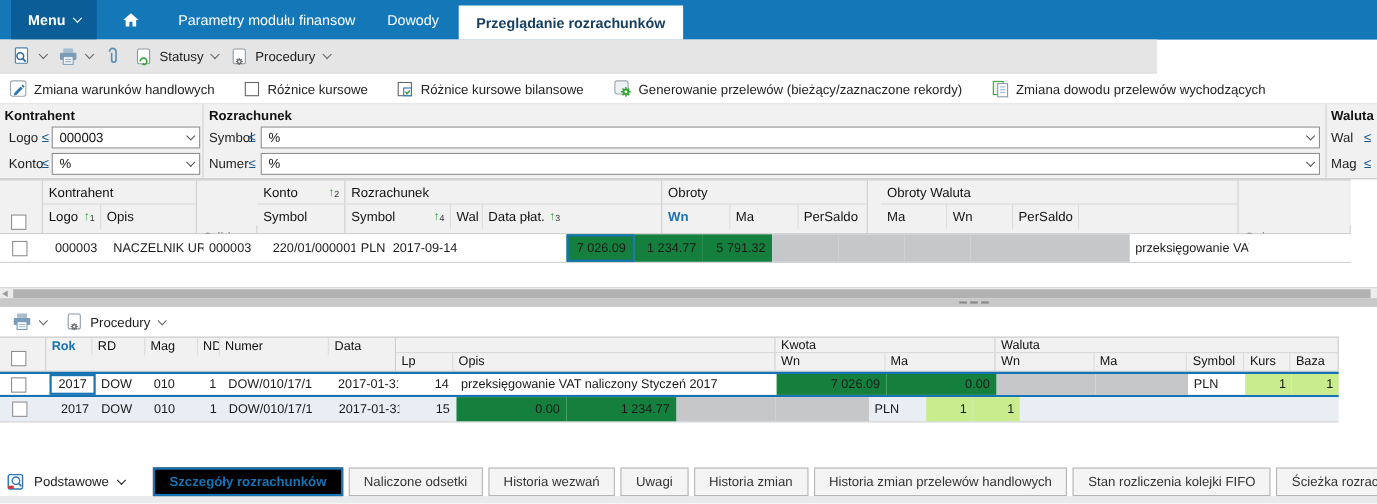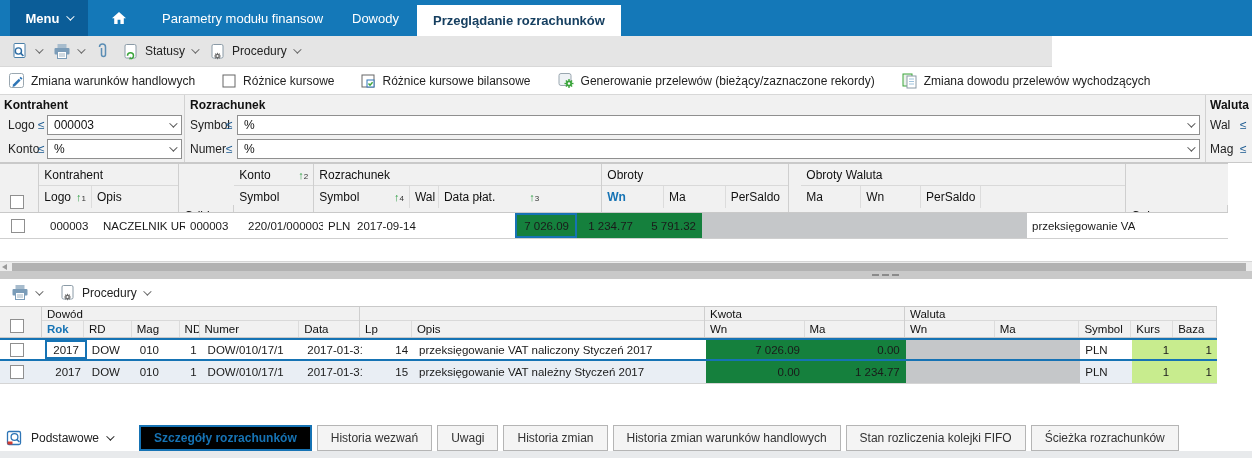--- a/index.html
+++ b/index.html
@@ -56,21 +56,21 @@
   .bg-cyan { background:#15803d; }
   .bg-gray { background:#c5c7c9; }
   .bg-green { background:#c8ec8e; justify-content:flex-end; }
   .cell-sel { border:2px solid #1673b4; }
   .checkbox { width:14px; height:14px; background:#fff; border:1px solid #8f8f8f; cursor:pointer; }
   .ckcell { display:flex; align-items:center; justify-content:center; }
 
   
   .t1 .w-ck{width:35px;} .t1 .w-ind{width:7px;} .t1 .w-logo{width:53px;} .t1 .w-nazwa{width:87px;}
   .t1 .w-odb{width:58px;} .t1 .w-ksym{width:80px;} .t1 .w-rsym{width:96px;} .t1 .w-wal{width:29px;}
-  .t1 .w-dpl{width:163px;gap:30px;} .t1 .w-wn{width:62px;} .t1 .w-ma{width:62px;} .t1 .w-ps{width:63px;}
+  .t1 .w-dpl{width:163px;} .t1 .w-wn{width:62px;} .t1 .w-ma{width:62px;} .t1 .w-ps{width:63px;}
   .t1 .w-owma{width:60px;} .t1 .w-owwn{width:60px;} .t1 .w-owps{width:60px;} .t1 .w-fil{width:145px;} .t1 .w-opis{width:108px;}
   .t1g-kontrahent{width:140px;} .t1g-konto{width:80px;} .t1g-roz{width:288px;} .t1g-obroty{width:187px;} .t1g-ow{width:325px;margin-left:12px;}
   .t1.thead { top:163px; width:1228px; height:50px; }
   .t1.thead .glabel { height:22px; font-size:12px; }
   .t1.thead .sub { height:22px; font-size:12px; }
   .t1.thead .hspan { font-size:12px; }
   .t1.trow { top:213px; width:1228px; height:26px; border-bottom:1px solid #cfcfcf; }
   .t1-headck { position:absolute; left:10px; bottom:3px; }
 
   
@@ -368,21 +368,21 @@
   </div>
 
   <div class="trow t1">
     <div class="cell w-ck ckcell">
         <span class="checkbox"></span>
       </div>
     <div class="cell w-ind"></div>
     <div class="cell w-logo">000003</div>
     <div class="cell w-nazwa">NACZELNIK URZĘD</div>
     <div class="cell w-odb">000003</div>
-    <div class="cell w-ksym">220/01/000003</div>
+    <div class="cell w-ksym">220/01/000001</div>
     <div class="cell w-wal">PLN</div>
     <div class="cell w-dpl">2017-09-14</div>
     <div class="cell w-wn num bg-cyan cell-sel">7 026.09</div>
     <div class="cell w-ma num bg-cyan">1 234.77</div>
     <div class="cell w-ps num bg-cyan">5 791.32</div>
     <div class="cell w-owma bg-gray"></div>
     <div class="cell w-owwn bg-gray"></div>
     <div class="cell w-owps bg-gray"></div>
     <div class="cell w-fil bg-gray"></div>
     <div class="cell w-opis">przeksięgowanie VAT Styczeń 2017</div>
@@ -426,21 +426,20 @@
       <span>Procedury</span>
       <span class="chev sm"></span>
     </div>
   </div>
 
   <div class="thead t2">
     <div class="hgroup" style="width:42px; position:relative;">
       <span class="checkbox" style="position:absolute; left:10px; top:12px;"></span>
     </div>
     <div class="hgroup t2g-dowod">
-      <div class="glabel">Dowód</div>
       <div class="subs">
         <div class="sub w-rok blue-h">
             <span>Rok</span>
           </div>
         <div class="sub w-rd">
             <span>RD</span>
           </div>
         <div class="sub w-mag">
             <span>Mag</span>
           </div>
@@ -526,21 +525,20 @@
         <span class="checkbox"></span>
       </div>
     <div class="cell w-ind"></div>
     <div class="cell w-rok num">2017</div>
     <div class="cell w-rd">DOW</div>
     <div class="cell w-mag">010</div>
     <div class="cell w-nd num">1</div>
     <div class="cell w-numer">DOW/010/17/1</div>
     <div class="cell w-data">2017-01-31</div>
     <div class="cell w-lp num">15</div>
-    <div class="cell w-opis">przeksięgowanie VAT należny Styczeń 2017</div>
     <div class="cell w-kwn num bg-cyan">0.00</div>
     <div class="cell w-kma num bg-cyan">1 234.77</div>
     <div class="cell w-wwn bg-gray"></div>
     <div class="cell w-wma bg-gray"></div>
     <div class="cell w-sym">PLN</div>
     <div class="cell w-kurs bg-green">1</div>
     <div class="cell w-baza bg-green">1</div>
   </div>
 
   <div class="bottombar">
@@ -553,30 +551,33 @@
             <line x1="10.8" y1="10.4" x2="13.4" y2="13" stroke="#2e75b6" stroke-width="1.5"></line>
             <rect x="1.5" y="12.5" width="5" height="3" fill="#d23b2f"></rect>
           </svg>
         <span>Podstawowe</span>
         <span class="chev sm"></span>
       </div>
       <div class="btab active">
           <span>Szczegóły rozrachunków</span>
         </div>
       <div class="btab">
+          <span>Naliczone odsetki</span>
+        </div>
+      <div class="btab">
           <span>Historia wezwań</span>
         </div>
       <div class="btab">
           <span>Uwagi</span>
         </div>
       <div class="btab">
           <span>Historia zmian</span>
         </div>
       <div class="btab">
-          <span>Historia zmian warunków handlowych</span>
+          <span>Historia zmian przelewów handlowych</span>
         </div>
       <div class="btab">
           <span>Stan rozliczenia kolejki FIFO</span>
         </div>
       <div class="btab">
           <span>Ścieżka rozrachunków</span>
         </div>
     </div>
   </div>
 

